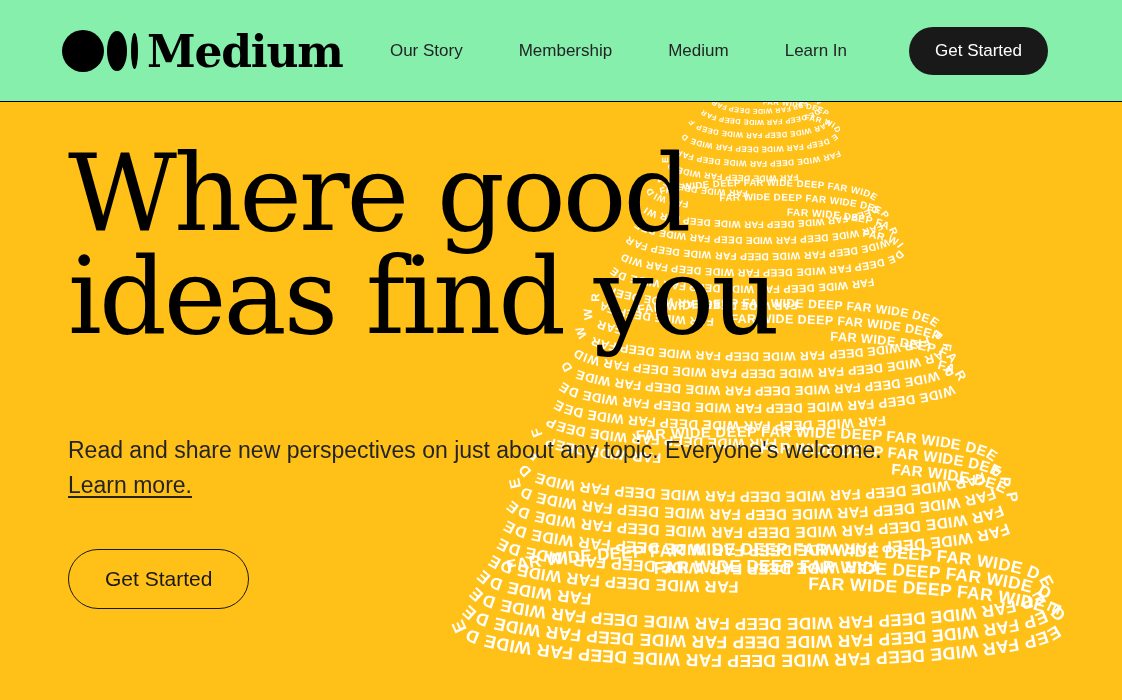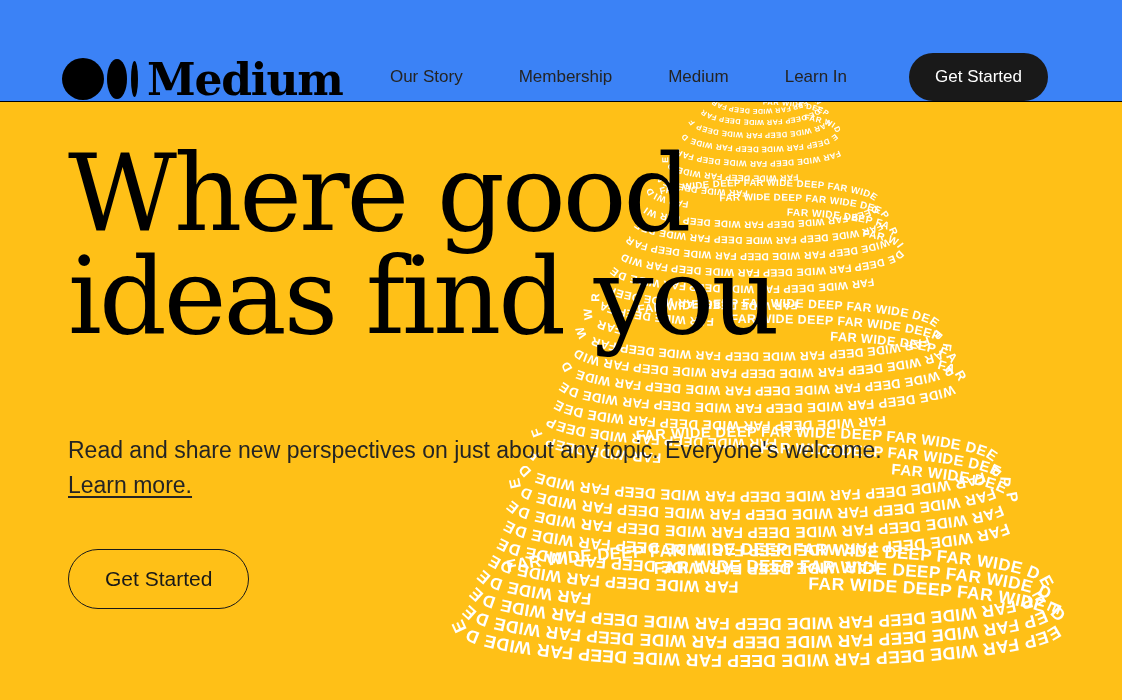--- a/index.html
+++ b/index.html
@@ -28,23 +28,23 @@
     letter-spacing:0.4px;
   }
 
   
   .site-header {
     position:absolute;
     left:0; top:0;
     width:1122px; height:102px;
     border-bottom:1px solid #000000;
     display:flex;
-    align-items:flex-end;
+    align-items:center;
     z-index:20;
-    background:#3b82f6;
+    background:#86efac;
   }
   .brand {
     display:flex;
     align-items:center;
     margin-left:62px;
     gap:9px;
   }
   .brand-mark { display:block; }
   .brand-word {
     font-family:"DejaVu Serif", serif;

